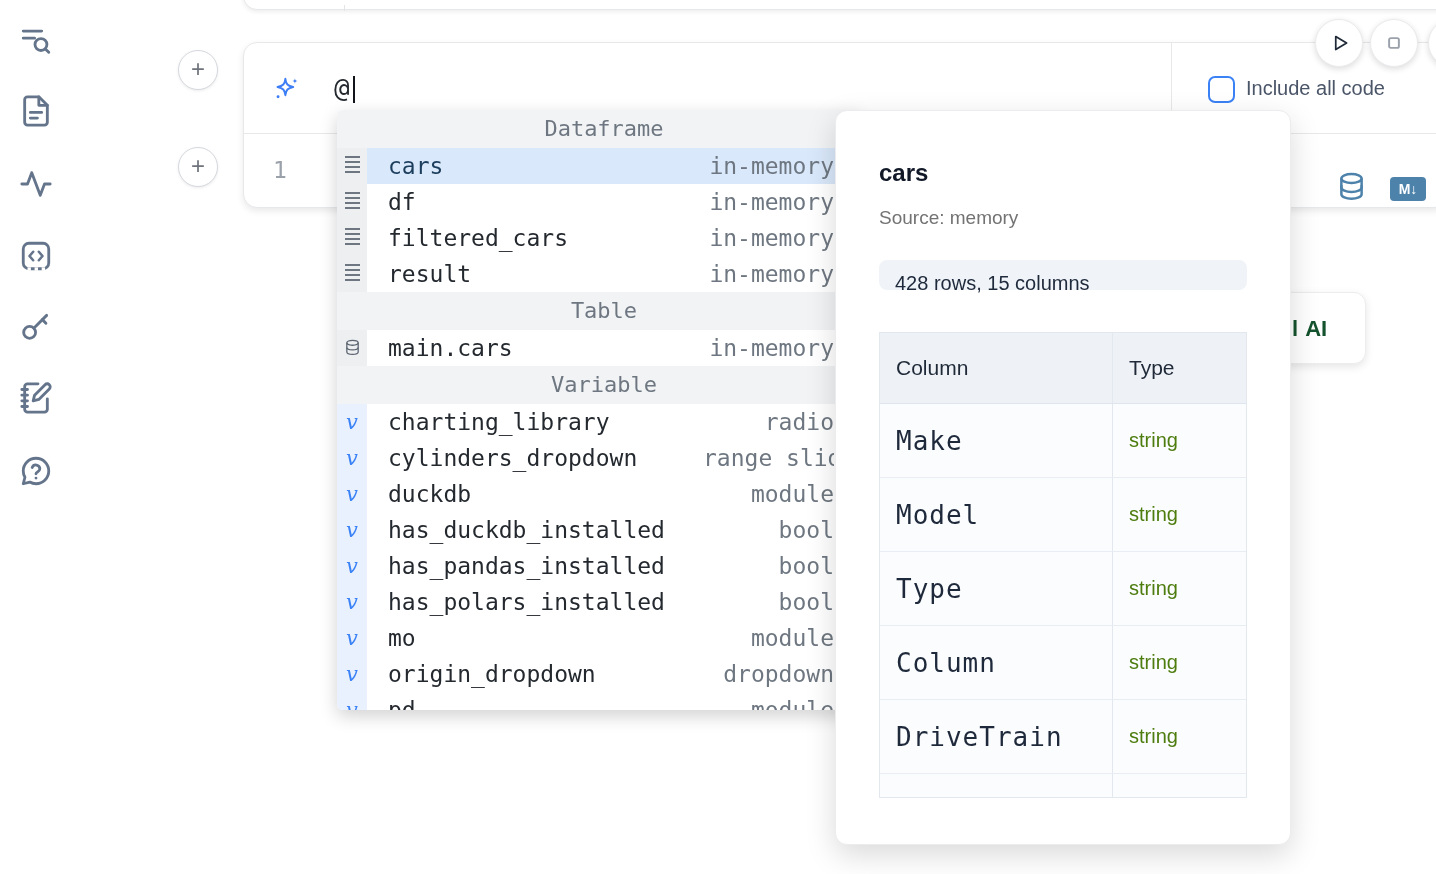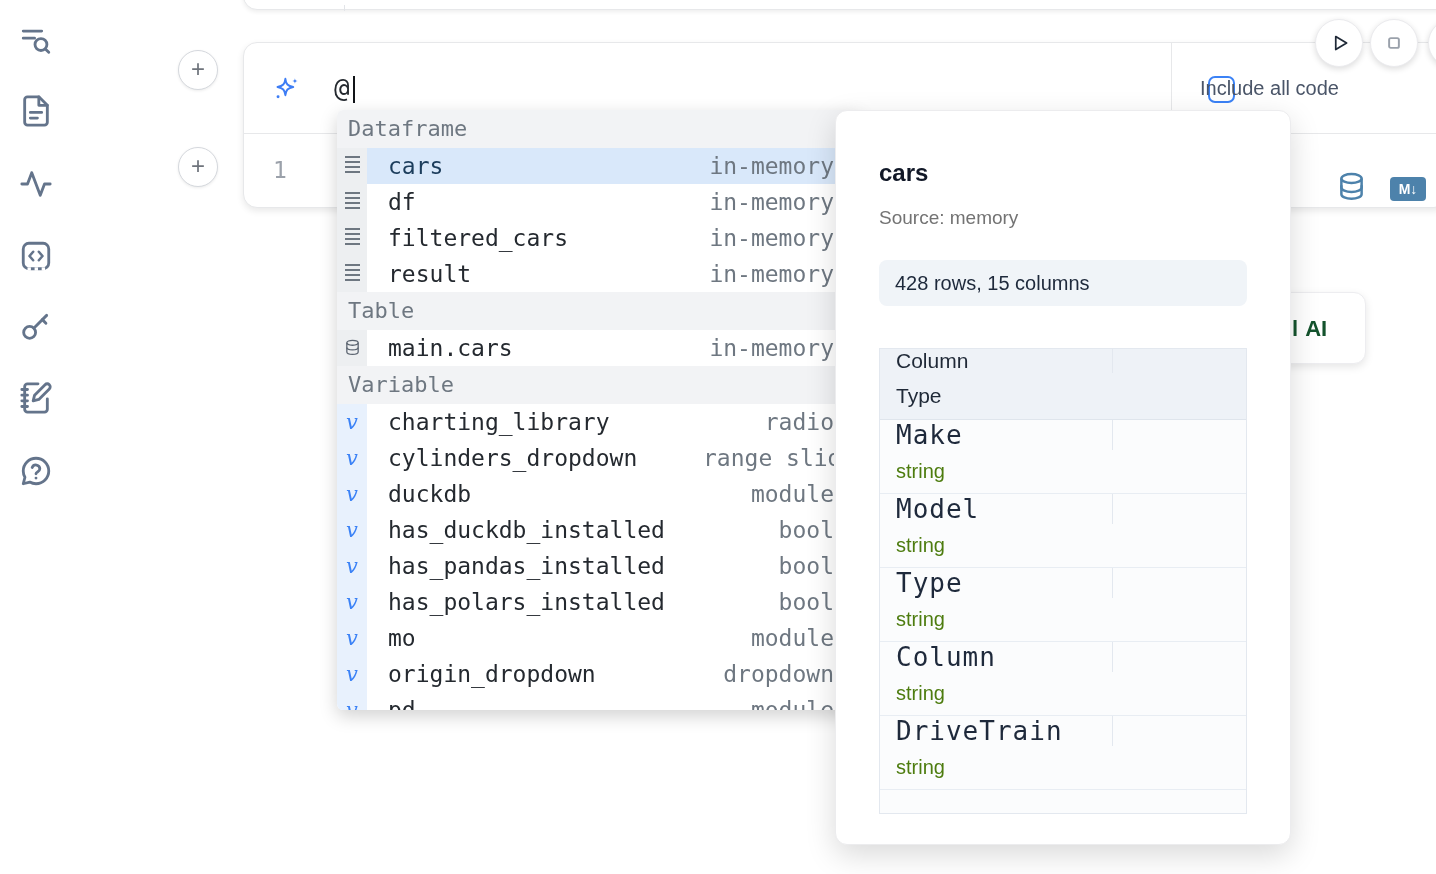--- a/index.html
+++ b/index.html
@@ -33,40 +33,40 @@
   .cell { position:absolute; left:243px; top:42px; right:-12px; height:166px; background:#fff;
           border:1px solid #e7e8ea; border-radius:14px; box-shadow:0 3px 7px rgba(0,0,0,.09); z-index:5; }
   .ai-row { position:absolute; left:0; top:0; right:0; height:91px; border-bottom:1px solid #e7e8ea; }
   .sparkle { position:absolute; left:29px; top:33px; width:27px; height:27px; }
   .ai-text { position:absolute; left:90px; top:0; height:91px; line-height:91px; font-size:26px; color:#24292f; }
   .caret { position:absolute; left:109px; top:33px; width:2px; height:27px; background:#111418; animation:blink 1.1s step-end infinite; }
   @keyframes blink { 50% { opacity:0; } }
   .ai-divider { position:absolute; left:927px; top:0; bottom:0; width:1px; background:#e7e8ea; }
   .chk-box { position:absolute; left:964px; top:33px; width:27px; height:27px; border:2px solid #3b82f6;
              border-radius:7px; background:#fff; cursor:pointer; }
-  .chk-label { position:absolute; left:956px; top:0; height:91px; line-height:91px; font-size:20px; color:#4a5568; }
+  .chk-label { position:absolute; left:1002px; top:0; height:91px; line-height:91px; font-size:20px; color:#4a5568; }
   .code-row { position:absolute; left:0; top:91px; right:0; bottom:0; }
   .line-no { position:absolute; left:14px; top:0; width:44px; height:74px; line-height:72px; text-align:center;
              font-size:23px; color:#9ba1aa; }
   .cell-db-icon { position:absolute; left:1094px; top:37px; width:27px; height:33px; cursor:pointer; }
   .cell-db-icon svg { width:27px; height:33px; stroke:#4d82ab; fill:none; stroke-width:2.2; }
   .md-badge { position:absolute; left:1146px; top:43px; width:36px; height:24px; background:#4d82ab; border-radius:4px;
               color:#fff; font-size:14px; font-weight:bold; text-align:center; line-height:24px; cursor:pointer; }
 
   
   .ai-btn-card { position:absolute; left:1100px; top:292px; width:266px; height:72px; background:#fff;
                  border:1px solid #ededf0; border-radius:12px; box-shadow:0 3px 8px rgba(0,0,0,.1); z-index:10; cursor:pointer; }
   .ai-btn-text { position:absolute; left:191px; top:0; height:72px; line-height:72px;
                  font-size:22px; font-weight:600; color:#14532d; }
   .ai-btn-text .clip { font-weight:600; margin-right:7px; }
 
   
   .dropdown { position:absolute; left:337px; top:110px; width:523px; height:600px; background:#fff;
               border-radius:6px; box-shadow:0 6px 18px rgba(0,0,0,.18); overflow:hidden; z-index:30;
-              font-family:"DejaVu Sans Mono", monospace; }
+              font-family:"DejaVu Sans Mono", monospace;text-align:center; }
   .ac-header { height:38px; line-height:38px; background:#f2f3f5; color:#6e7781; font-size:22px; padding-left:11px; }
   .ac-row { display:flex; height:36px; align-items:center; cursor:pointer; }
   .ac-gut { flex:0 0 30px; height:36px; display:flex; align-items:center; justify-content:center; }
   .gut-gray { background:#edeff1; }
   .gut-blue { background:#e8f1fd; }
   .ac-main { flex:1 1 auto; display:flex; align-items:center; height:36px; padding:0 26px 0 21px; overflow:hidden; }
   .ac-row.selected .ac-main { background:#d9e8fa; }
   .ac-row.selected .ac-name { color:#1c3d5c; }
   .ac-name { font-size:23px; color:#24292f; white-space:nowrap; }
   .ac-detail { margin-left:auto; font-size:23px; color:#6e7781; white-space:nowrap;
@@ -75,25 +75,25 @@
          box-shadow:0 -5px 0 #6e7781, 0 5px 0 #6e7781, 0 10px 0 #6e7781; margin-top:-8px; }
   .vicon { font-style:italic; color:#3b82f6; font-size:21px; font-family:"DejaVu Serif", serif; }
   .tbl-icon svg { width:17px; height:19px; stroke:#5b6470; fill:none; stroke-width:1.8; }
 
   
   .panel { position:absolute; left:835px; top:110px; width:456px; height:735px; background:#fff;
            border:1px solid #ececee; border-radius:12px; box-shadow:0 10px 30px rgba(0,0,0,.15);
            z-index:40; padding:48px 43px 0 43px; }
   .panel-title { font-size:24px; font-weight:bold; color:#111827; }
   .panel-source { margin-top:20px; font-size:19px; color:#737373; }
-  .panel-pill { margin-top:31px; height:46px; line-height:46px; background:#f0f4f8; border-radius:8px;
+  .panel-pill { margin-top:31px; height:30px; line-height:46px; background:#f0f4f8; border-radius:8px;
                 padding-left:16px; font-size:20px; color:#1e293b; }
   .ptable { margin-top:42px; width:368px; max-height:466px; overflow:hidden;
             border:1px solid #e3e8ef; background:#fbfcfd; }
-  .ptr { display:flex; height:74px; border-bottom:1px solid #e8edf3;flex-direction:column; }
+  .ptr { display:flex; height:74px; border-bottom:1px solid #e8edf3; }
   .ptr-head { height:71px; background:#eef2f7; border-bottom:1px solid #dfe5ec; }
   .ptd { display:flex; align-items:center; padding-left:16px; }
   .ptd-1 { width:233px; border-right:1px solid #e3e8ef; }
   .ptd-2 { flex:1; }
   .ph { font-size:21px; color:#1f2937; }
   .pcell-name { font-family:"DejaVu Sans Mono", monospace; font-size:26px; color:#1e293b; letter-spacing:1px; }
   .pcell-type { font-size:20px; color:#4d7c0f; }
 </style>
 </head>
 <body>

